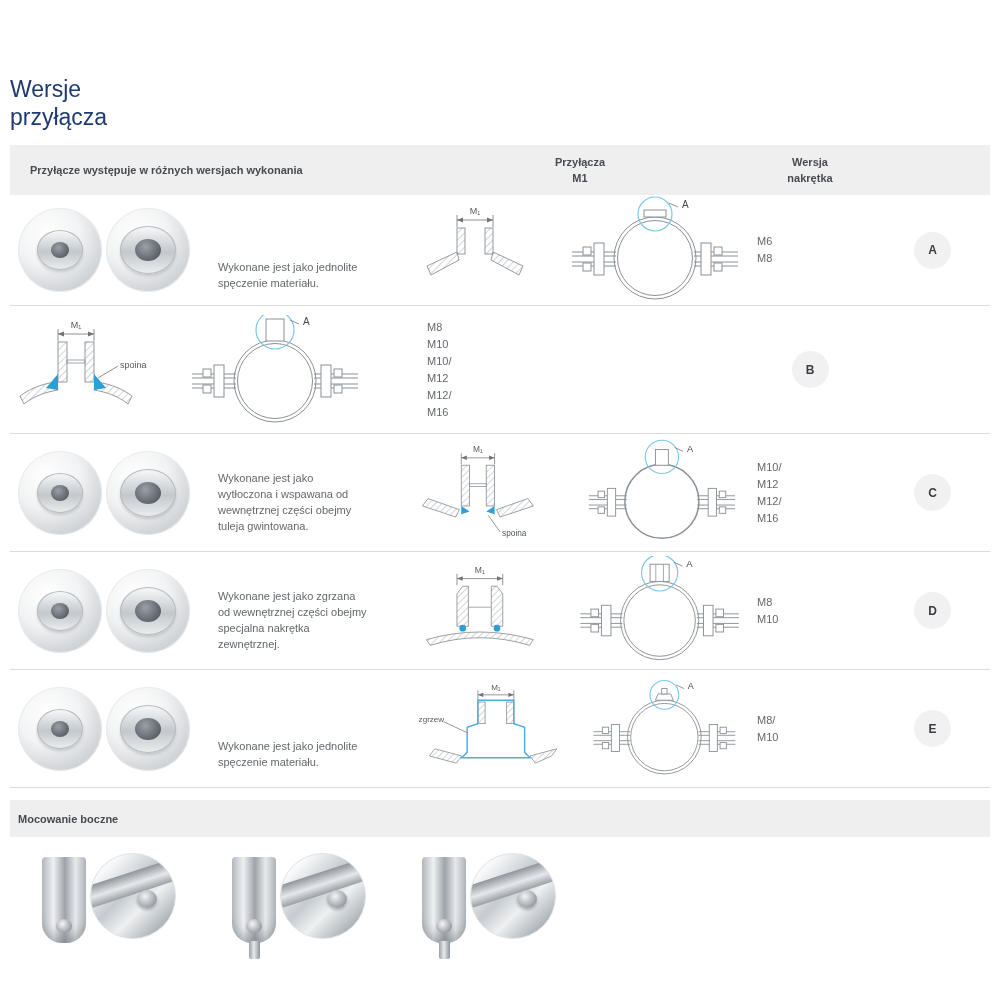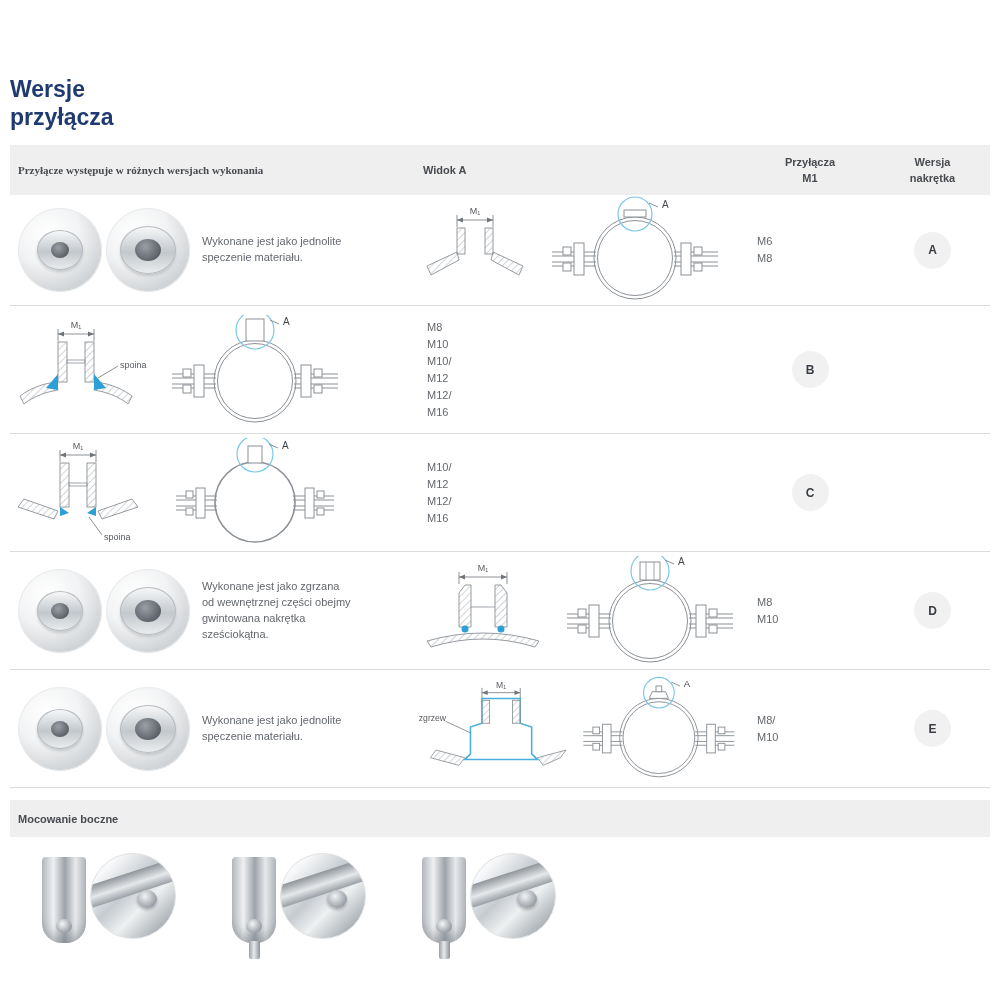--- a/index.html
+++ b/index.html
@@ -1,40 +1,40 @@
 <!DOCTYPE html>
 <html><head>
 <meta charset="utf-8">
 <style>
   * { margin:0; padding:0; box-sizing:border-box; }
   html,body { background:#fff; }
   body { font-family:"Liberation Sans", sans-serif; color:#44484d; }
   .page { position:relative; width:1000px; height:1000px; background:#fff; overflow:hidden; }
 
-  .page-title { margin:76px 8px 0 10px; font-size:23px; line-height:1.2; font-weight:bold; color:#1e3a70; }
+  .page-title { margin:76px 8px 0 10px; font-size:23px; line-height:1.2; font-weight:normal; color:#1e3a70; }
 
   .table { margin:14px 10px 0 10px; width:980px; }
   .thead {
     display:grid; grid-template-columns:405px 330px 130px 115px;
     background:#efefef; min-height:50px; align-items:center;
     font-size:11px; font-weight:600; color:#474b50;
   }
   .th { padding:8px 8px; }
-  .th-desc { padding-left:8px;font-family:Liberation Serif, serif; }
+  .th-desc { padding-left:20px; }
   .th-two { text-align:center; line-height:1.5; }
 
   .trow {
     display:grid; grid-template-columns:405px 330px 130px 115px;
     align-items:center; border-bottom:1px solid #dcdcdc;
   }
   .trow.h1 { min-height:106px; }
   .trow.h2 { min-height:128px; }
   .trow.h3 { min-height:118px; }
 
-  .cell-left { display:flex; align-items:center; gap:0; }
+  .cell-left { display:flex; align-items:flex-end; gap:16px; }
   .photos { display:flex; align-items:center; gap:4px; width:186px; flex:none; padding-left:8px; }
   .photo {
     width:84px; height:84px; border-radius:50%; flex:none; position:relative;
     background:radial-gradient(circle at 35% 30%, #ffffff 0%, #f2f3f4 40%, #d4d7da 70%, #b9bdc2 100%);
     box-shadow:inset 0 0 0 1px #e9eaeb;
   }
   .photo::before {
     content:""; position:absolute; left:50%; top:50%; transform:translate(-50%,-50%);
     width:46px; height:40px; border-radius:50%;
     background:linear-gradient(180deg,#f8f9fa,#c3c8cc 55%,#eceeef);
@@ -43,21 +43,21 @@
   .photo::after {
     content:""; position:absolute; left:50%; top:50%; transform:translate(-50%,-50%);
     width:18px; height:16px; border-radius:50%;
     background:radial-gradient(circle at 40% 35%, #9aa0a6, #5d6368 70%, #3f444a);
   }
   .photo.inside::before { width:56px; height:48px; }
   .photo.inside::after { width:26px; height:22px; }
 
   .desc { font-size:11px; line-height:1.45; color:#63676d; max-width:158px; padding-left:6px; }
 
-  .view { display:flex; align-items:center; gap:0; }
+  .view { display:flex; align-items:center; gap:20px; }
   .view svg { display:block; }
   svg text { font-family:"Liberation Sans", sans-serif; }
 
   .sizes { font-size:11px; line-height:1.55; color:#63676d; white-space:pre-line; padding-left:12px; }
 
   .vcell { display:flex; justify-content:center; }
   .badge {
     width:37px; height:37px; border-radius:50%; background:#f1f1f1;
     display:flex; align-items:center; justify-content:center;
     font-size:12px; font-weight:600; color:#3a3e44;
@@ -117,21 +117,20 @@
 
   <h1 class="page-title">
     <span>Wersje</span><br>
     <span>przyłącza</span>
   </h1>
 
   <div class="table">
 
     <div class="thead">
       <div class="th th-desc">Przyłącze występuje w różnych wersjach wykonania</div>
-      <div class="th">Widok A</div>
       <div class="th th-two">
         <div>Przyłącza</div>
         <div>M1</div>
       </div>
       <div class="th th-two">
         <div>Wersja</div>
         <div>nakrętka</div>
       </div>
     </div>
 
@@ -245,20 +244,27 @@
 M10/
 M12
 M12/
 M16</div>
       <div class="vcell">
           <div class="badge">B</div>
         </div>
     </div>
 
     <div class="trow h3">
+      <div class="cell-left">
+        <div class="photos">
+          <div class="photo"></div>
+          <div class="photo inside"></div>
+        </div>
+        <div class="desc">Wykonane jest jako wytłoczona i wspawana od wewnętrznej części obejmy tuleja gwintowana.</div>
+      </div>
       <div class="view">
         <svg width="150" height="104" viewBox="0 0 150 104">
           <g stroke="#6f747a" stroke-width="0.8">
             <line x1="50" y1="14" x2="86" y2="14"></line>
             <line x1="50" y1="9" x2="50" y2="21"></line>
             <line x1="86" y1="9" x2="86" y2="21"></line>
           </g>
           <polygon points="50,14 56,11.6 56,16.4" fill="#6f747a"></polygon>
           <polygon points="86,14 80,11.6 80,16.4" fill="#6f747a"></polygon>
           <text x="68" y="8" text-anchor="middle" font-size="9" fill="#55595e">M₁</text>
@@ -306,21 +312,21 @@
           <div class="badge">C</div>
         </div>
     </div>
 
     <div class="trow h3">
       <div class="cell-left">
         <div class="photos">
           <div class="photo"></div>
           <div class="photo inside"></div>
         </div>
-        <div class="desc">Wykonane jest jako zgrzana od wewnętrznej części obejmy gwintowana nakrętka sześciokątna.</div>
+        <div class="desc">Wykonane jest jako zgrzana od wewnętrznej części obejmy specjalna nakrętka zewnętrznej.</div>
       </div>
       <div class="view">
         <svg width="140" height="96" viewBox="0 0 140 96">
           <g stroke="#6f747a" stroke-width="0.8">
             <line x1="44" y1="14" x2="92" y2="14"></line>
             <line x1="44" y1="9" x2="44" y2="21"></line>
             <line x1="92" y1="9" x2="92" y2="21"></line>
           </g>
           <polygon points="44,14 50,11.6 50,16.4" fill="#6f747a"></polygon>
           <polygon points="92,14 86,11.6 86,16.4" fill="#6f747a"></polygon>

